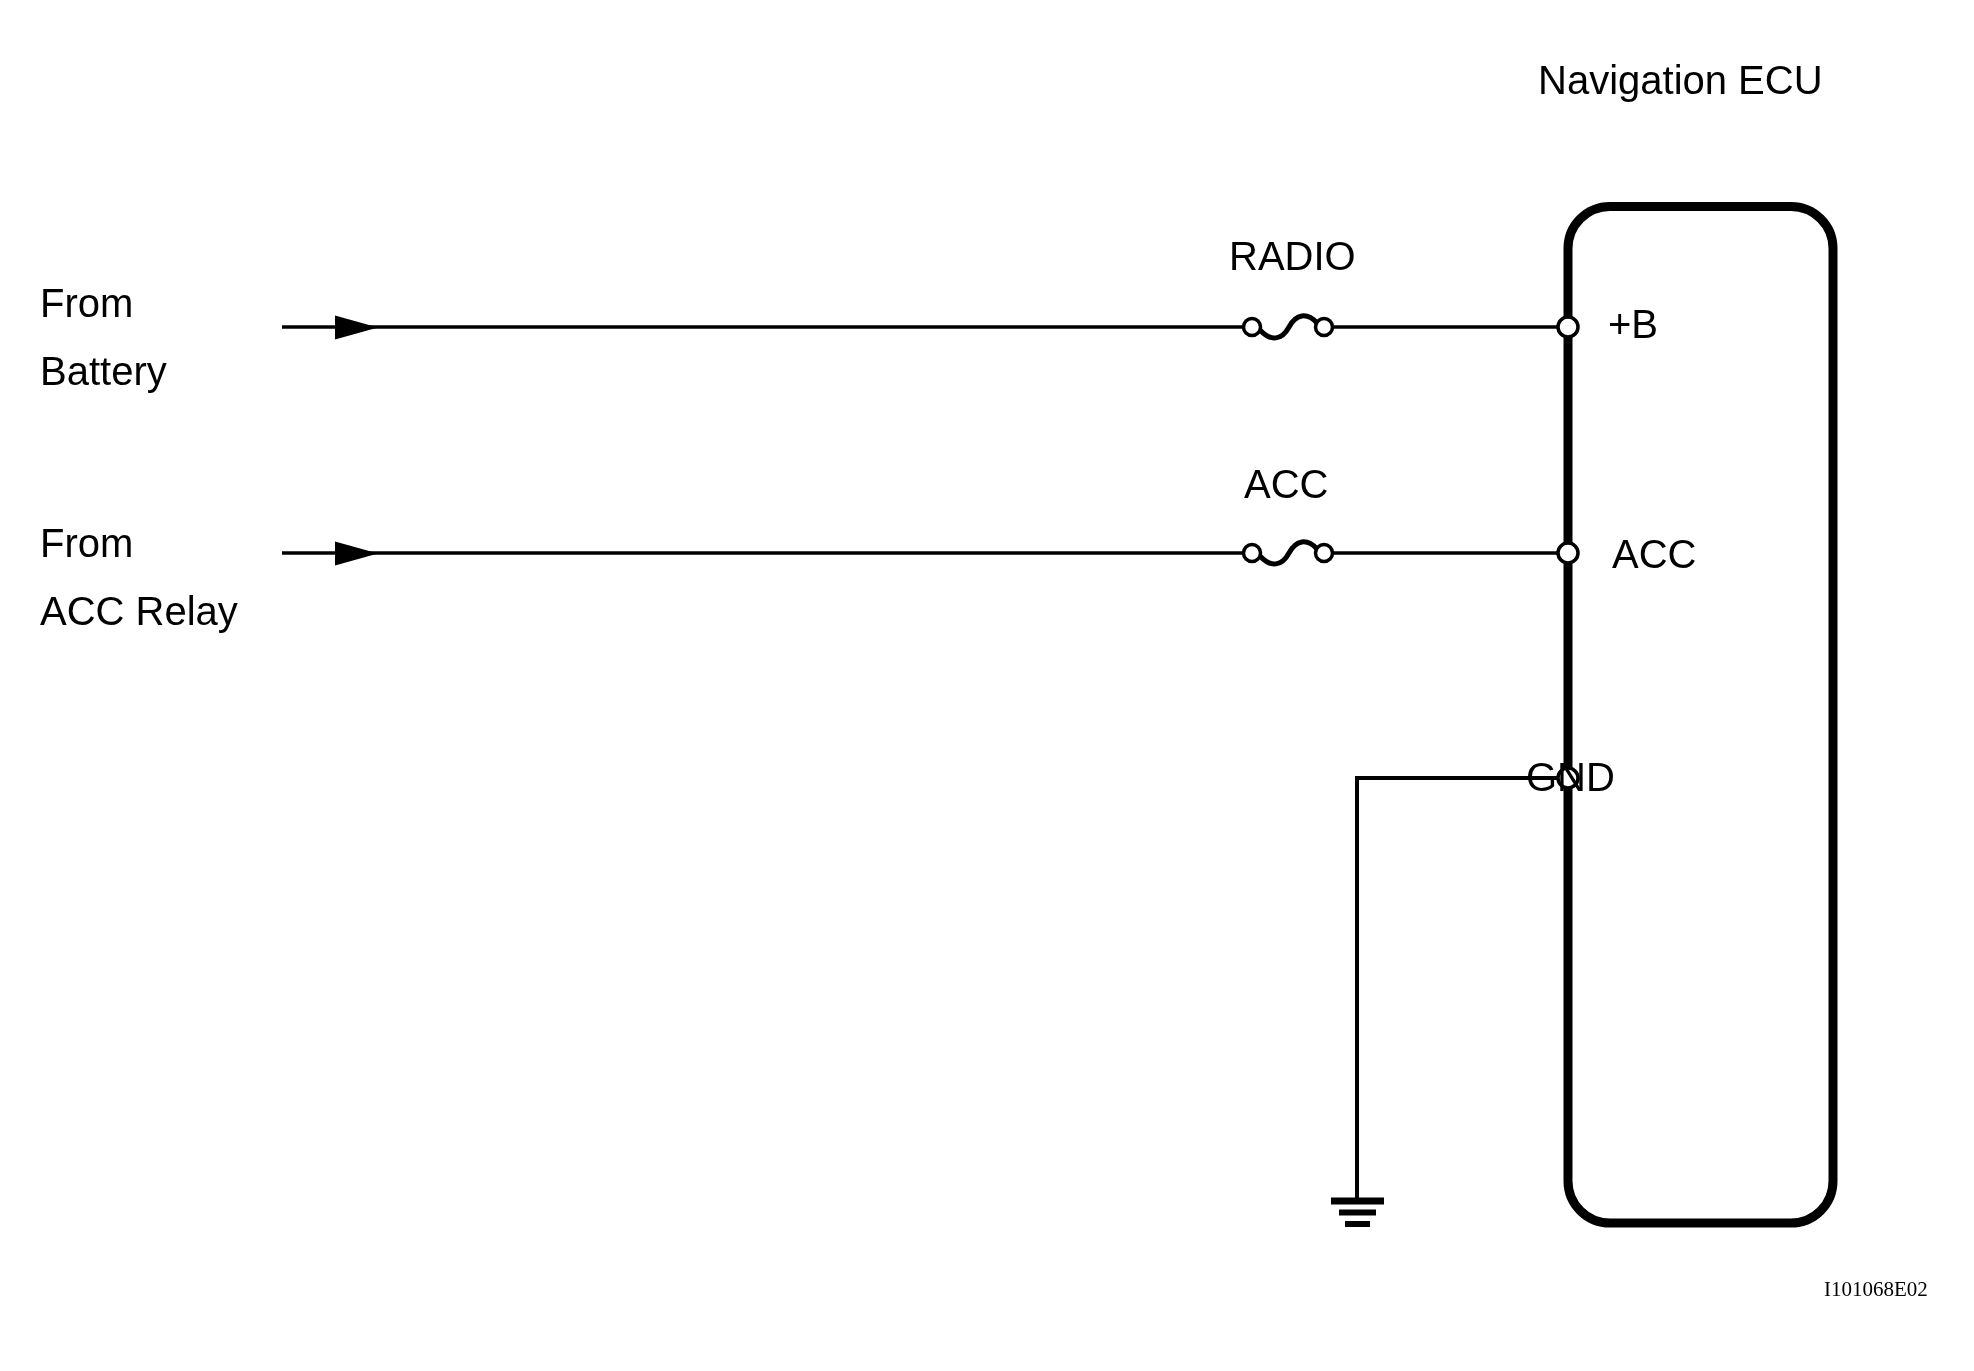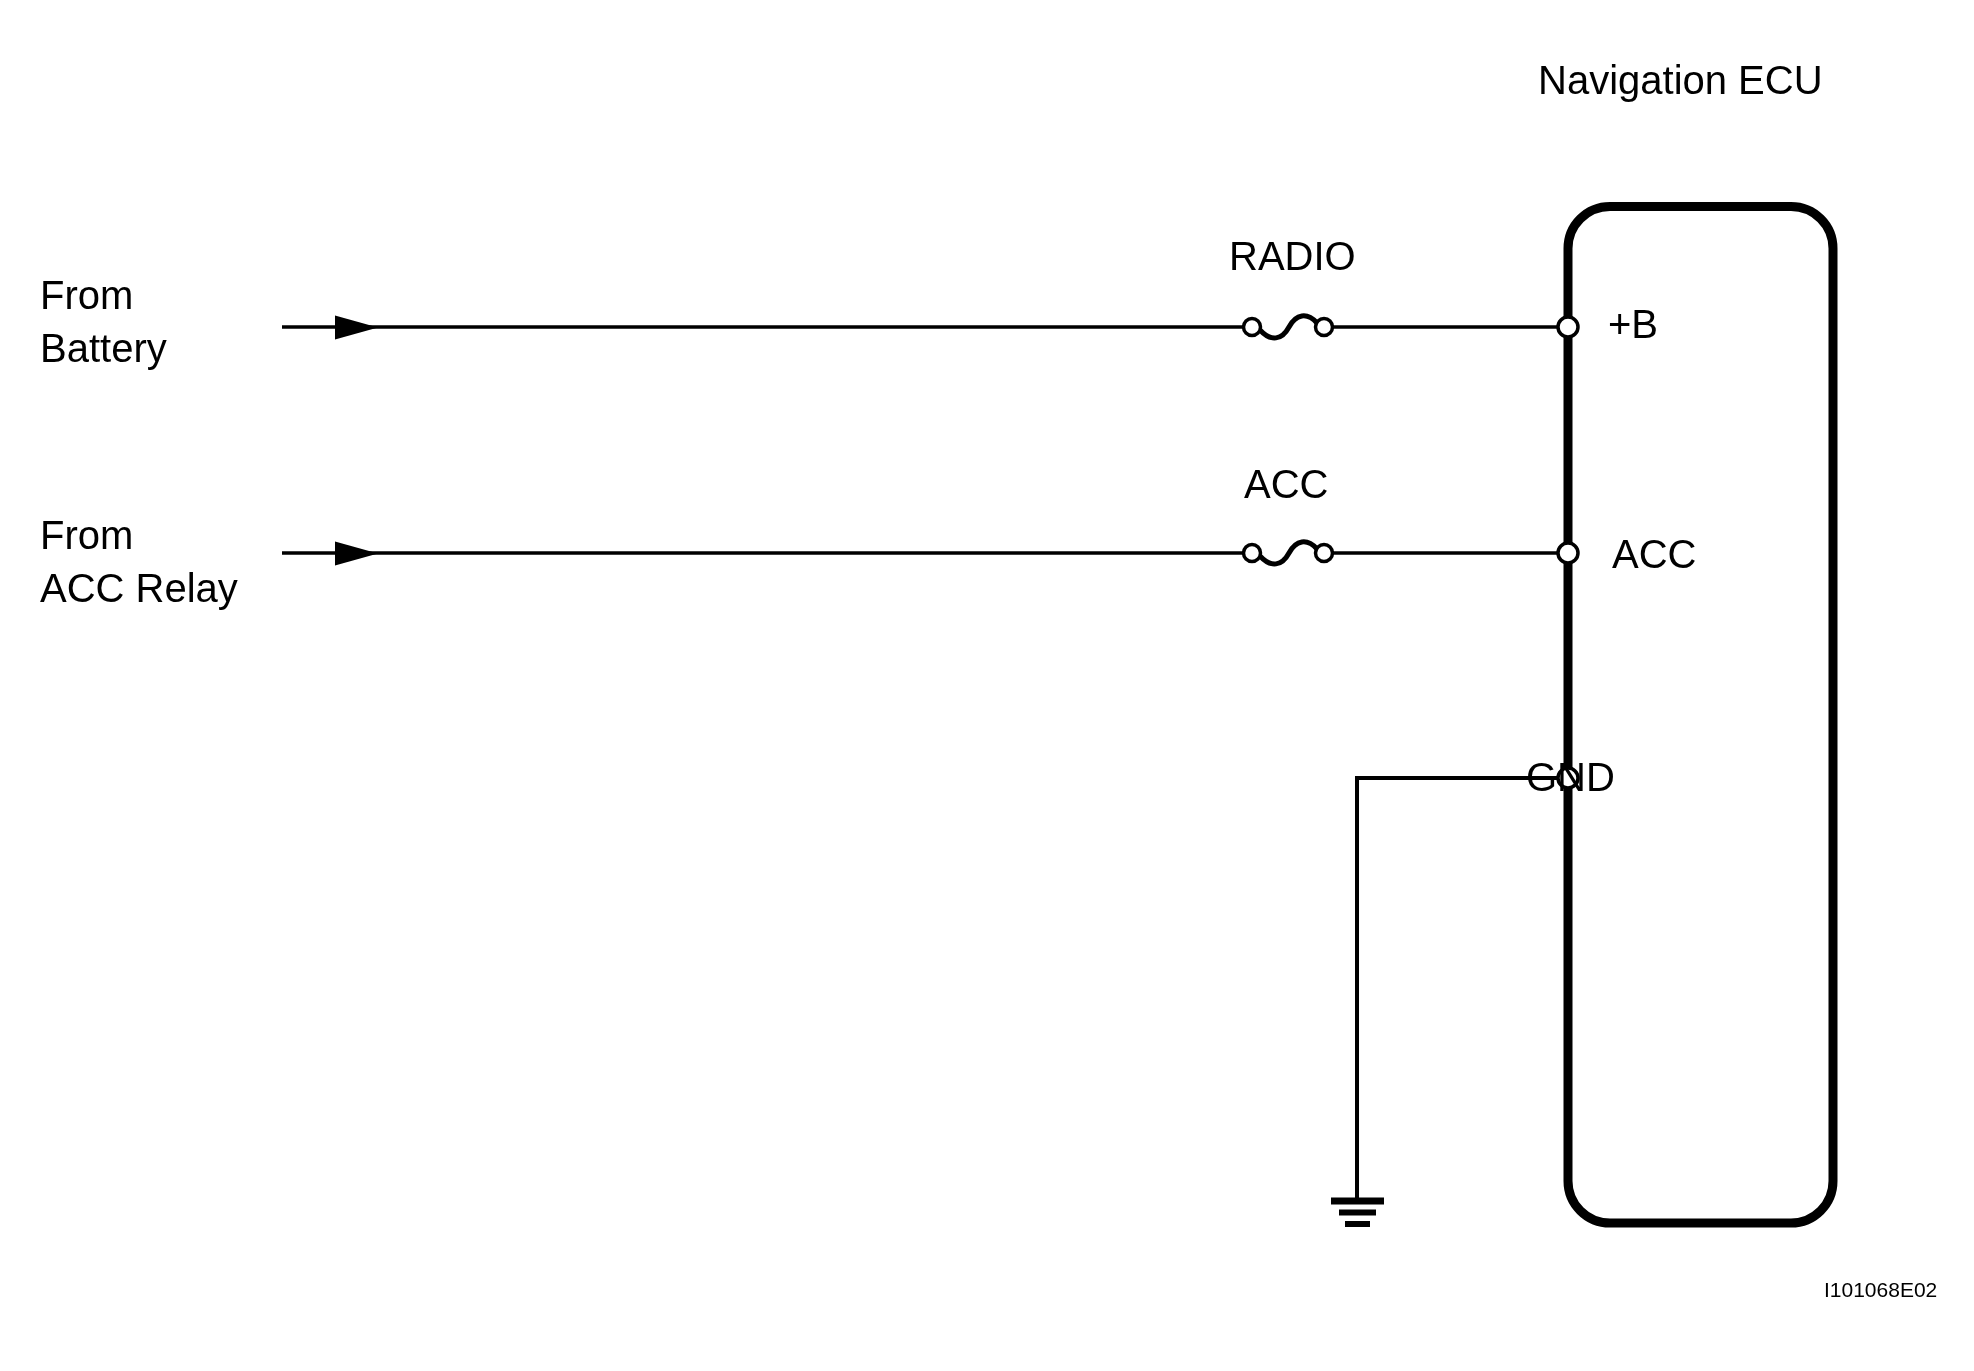--- a/index.html
+++ b/index.html
@@ -23,24 +23,25 @@
   }
   .lbl {
     position: absolute;
     font-size: 40px;
     line-height: 1;
     color: #000000;
     white-space: pre-line;
     letter-spacing: 0;
   }
   .lbl.two-line {
-    line-height: 53px;
+    line-height: 68px;
   }
   .lbl.fig-id {
     font-size: 21px;
+    font-family: Liberation Serif, serif;
   }
 </style>
 </head>
 <body>
 
 <div class="canvas">
 
   <svg class="artwork" width="1974" height="1371" viewBox="0 0 1974 1371">
 
     <g stroke="#000000" stroke-width="3.5" fill="none">

